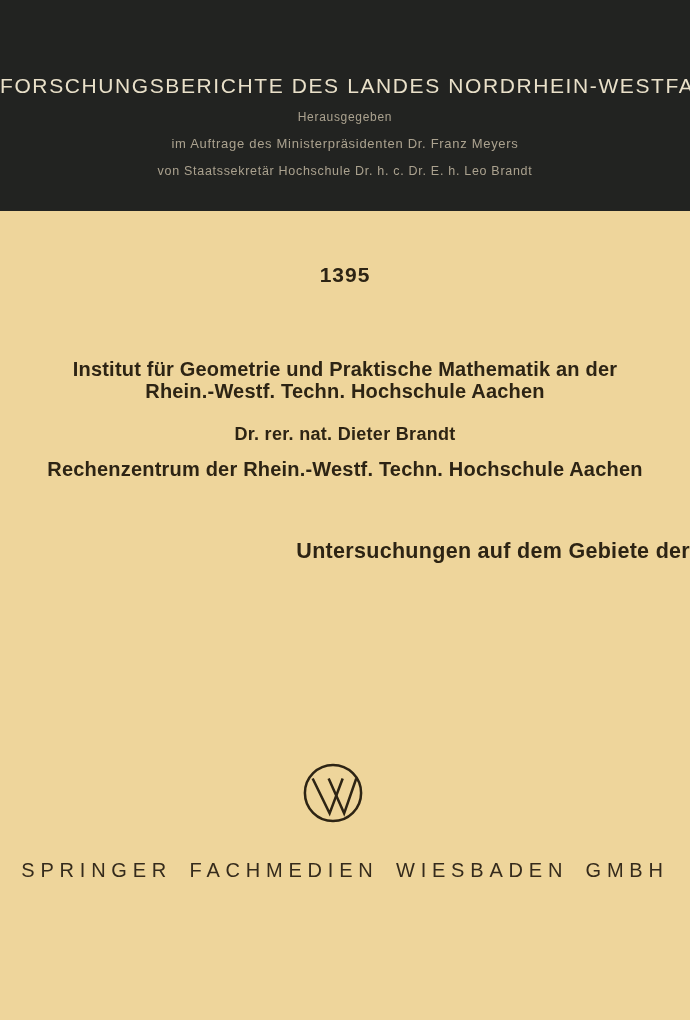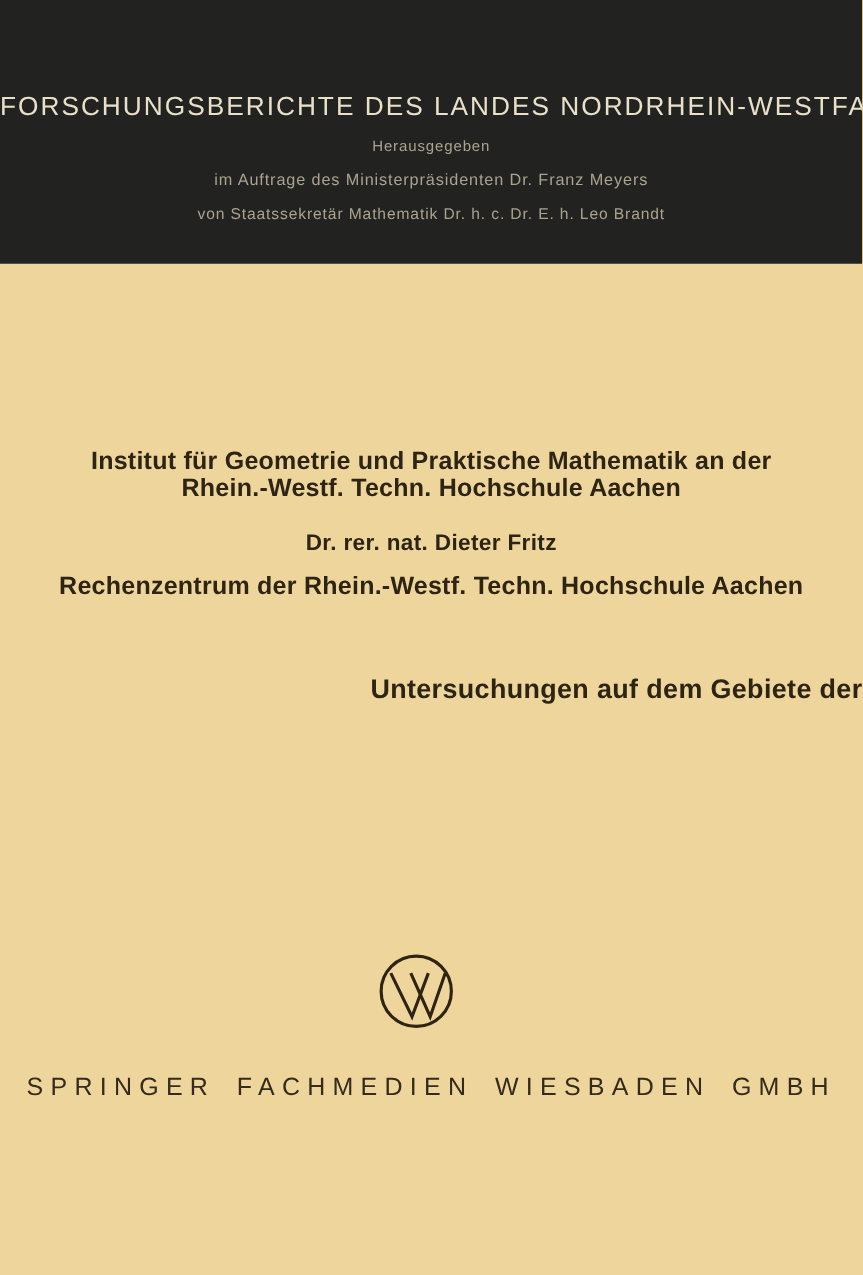--- a/index.html
+++ b/index.html
@@ -93,28 +93,29 @@
 </style>
 </head>
 <body>
 
 <div class="cover">
 
   <div class="band">
     <div class="abs band-title">FORSCHUNGSBERICHTE DES LANDES NORDRHEIN-WESTFALEN</div>
     <div class="abs band-sub band-sub1">Herausgegeben</div>
     <div class="abs band-sub band-sub2">im Auftrage des Ministerpräsidenten Dr. Franz Meyers</div>
-    <div class="abs band-sub band-sub3">von Staatssekretär Mathematik Dr. h. c. Dr. E. h. Leo Brandt</div>
+    <div class="abs band-sub band-sub3">von Staatssekretär Hochschule Dr. h. c. Dr. E. h. Leo Brandt</div>
   </div>
 
+  <div class="abs report-number">1395</div>
 
   <div class="abs affil author1-aff1">Institut für Geometrie und Praktische Mathematik an der</div>
   <div class="abs affil author1-aff2">Rhein.-Westf. Techn. Hochschule Aachen</div>
 
-  <div class="abs author-name author2-name">Dr. rer. nat. Dieter Fritz</div>
+  <div class="abs author-name author2-name">Dr. rer. nat. Dieter Brandt</div>
   <div class="abs affil author2-aff1">Rechenzentrum der Rhein.-Westf. Techn. Hochschule Aachen</div>
 
   <div class="abs book-title title-line1">Untersuchungen auf dem Gebiete der</div>
 
   <div class="logo">
     <svg width="62" height="62" viewBox="0 0 64 64">
       <circle cx="32" cy="32" r="29" fill="none" stroke="#2d2414" stroke-width="2.6"></circle>
       <polyline points="11,17 28.5,53 42,17" fill="none" stroke="#2d2414" stroke-width="2.6" stroke-linejoin="miter"></polyline>
       <polyline points="27.5,17 43.5,53 56,17" fill="none" stroke="#2d2414" stroke-width="2.6" stroke-linejoin="miter"></polyline>
     </svg>

